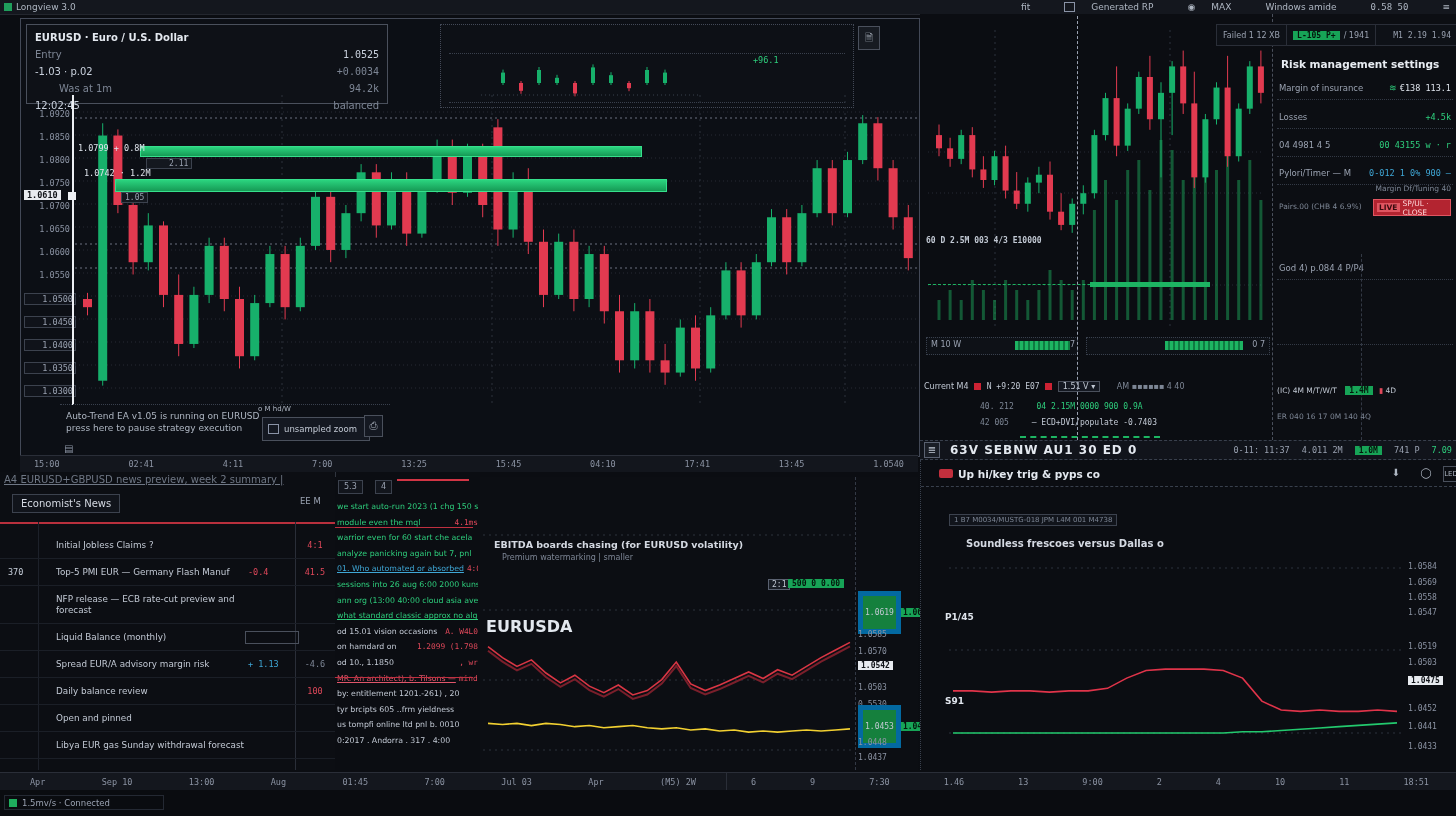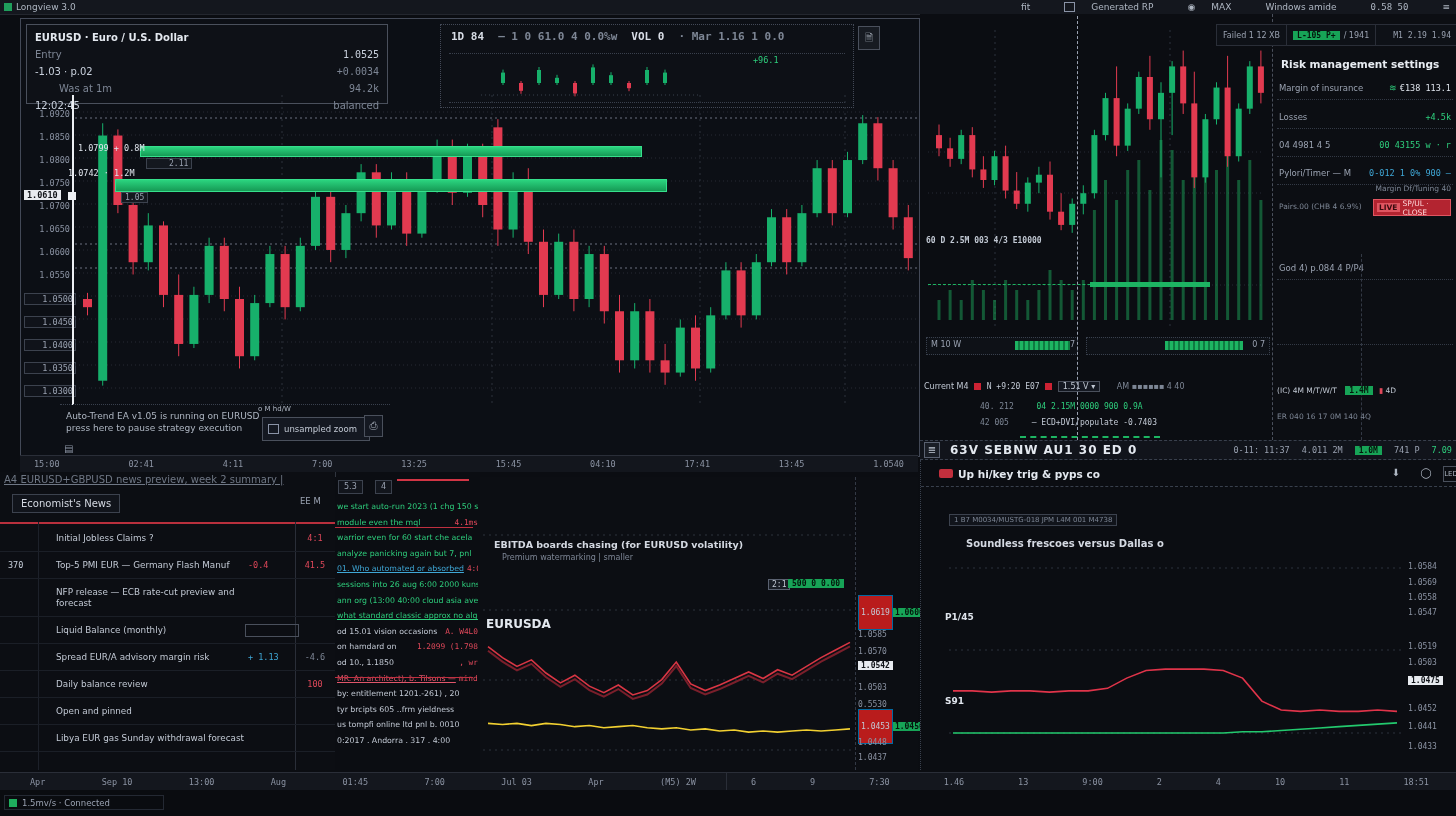--- a/index.html
+++ b/index.html
@@ -36,21 +36,21 @@
              color:#aeb6c2;text-align:center;line-height:20px;}
   #main-axis{left:20px;top:455px;width:898px;height:17px;background:#13161d;border-top:1px solid #2a2e38;
              display:flex;justify-content:space-between;align-items:center;padding:0 14px;box-sizing:border-box;}
   .axl{color:#8b93a3;font-size:8.5px;}
   
   #news{left:0;top:472px;width:335px;height:298px;background:#0c0e13;border-right:1px solid #30353f;}
   #news-filter{position:absolute;left:4px;top:2px;font-size:10px;color:#6f7785;white-space:nowrap;text-decoration:underline;}
   #news-head{position:absolute;left:12px;top:22px;font-size:10px;color:#d4d9e2;border:1px solid #3c424e;padding:3px 8px;background:#11141b;}
   #news-colr{position:absolute;left:300px;top:24px;font-size:8.5px;color:#9aa2b1;}
   #news-redline{position:absolute;left:0;top:50px;width:335px;height:2px;background:#b9303d;}
-  #news-rows{position:absolute;left:0;top:53px;width:335px;}
+  #news-rows{position:absolute;left:0;top:60px;width:335px;}
   .nrow{position:relative;border-bottom:1px solid #1b1f27;padding:8px 0 7px 0;}
   .nnum{position:absolute;left:8px;color:#c9d1dd;font-size:8.5px;}
   .ntext{display:block;margin-left:56px;margin-right:72px;color:#c2c9d4;font-size:8.8px;line-height:11px;}
   .nmid{position:absolute;left:248px;top:8px;font-size:8.5px;}
   .nright{position:absolute;left:298px;top:8px;width:34px;text-align:center;font-size:8.5px;}
   .nbox{position:absolute;left:245px;top:7px;width:52px;height:11px;border:1px solid #4a505c;}
   .nredline{border-top:1px solid #c03040;}
   .ngut{position:absolute;left:295px;top:50px;width:1px;height:248px;background:#2a2e38;}
   .ngut2{position:absolute;left:38px;top:50px;width:1px;height:248px;background:#1d212a;}
   
@@ -62,27 +62,27 @@
   .jline{display:flex;justify-content:space-between;font-size:7.8px;line-height:15.6px;white-space:nowrap;overflow:hidden;}
   .jline.g .jt{color:#2ecf7d;} .jline.gu .jt{color:#2ecf7d;text-decoration:underline;}
   .jline.t .jt{color:#3fa7d6;text-decoration:underline;}
   .jline.w .jt{color:#c2c9d4;} .jline.r .jt{color:#e0556a;text-decoration:underline;}
   .jr{color:#e0485a;margin-left:3px;}
   .jsep{position:absolute;left:0;width:138px;height:1px;background:#c03040;}
   
   #midchart{left:480px;top:477px;width:438px;height:293px;background:#0c0e13;}
   #mid-title{position:absolute;left:14px;top:62px;font-size:9.5px;color:#d4d9e2;font-weight:bold;}
   #mid-sub{position:absolute;left:22px;top:76px;font-size:8px;color:#7d8695;}
-  #mid-sym{position:absolute;left:6px;top:140px;font-size:12px;font-weight:bold;color:#e3e8ef;text-align:right;}
+  #mid-sym{position:absolute;left:6px;top:140px;font-size:16px;font-weight:bold;color:#e3e8ef;text-align:right;}
   .badge-gray{position:absolute;border:1px solid #5a6170;background:#1a1e26;color:#c2c9d4;font-size:8px;padding:0 3px;}
   .badge-grn{position:absolute;background:#17a457;color:#04160c;font-size:8px;padding:0 4px;font-weight:bold;}
   
   .scale-col{pointer-events:none;}
   .sl{position:absolute;font-size:8px;color:#8b93a3;white-space:nowrap;}
-  .sl .g1{border:1px solid #0369a1;background:#b91c1c;padding:12px 2px;color:#c2c9d4;}
+  .sl .g1{border:5px solid #0369a1;background:#15803d;padding:12px 2px;color:#c2c9d4;}
   .sl .g2{background:#17a457;color:#04160c;padding:0 2px;font-weight:bold;}
   .sl .wb{background:#e8ebf0;color:#101318;padding:0 3px;font-weight:bold;}
   
   #vol-panel{left:920px;top:14px;width:352px;height:426px;background:#0b0d12;}
   #corner-label{position:absolute;left:6px;top:222px;font-size:8px;color:#c2c9d4;font-weight:bold;}
   .gauge{position:absolute;height:16px;border:1px dotted #39404d;background:#0e1117;}
   .gfill{position:absolute;top:3px;height:9px;background:repeating-linear-gradient(90deg,#1db462 0 3px,#0f7a42 3px 5px);}
   .glab{position:absolute;top:2px;font-size:8px;color:#9aa2b1;}
   .vrow{position:absolute;font-size:8px;white-space:nowrap;}
   .ordsel{border:1px solid #4a505c;background:#141821;padding:0 4px;color:#c2c9d4;}
@@ -172,26 +172,20 @@
         <span class="dim" style="padding-left:24px">Was at 1m</span>
         <span class="mono dim">94.2k</span>
       </div>
     <div class="symrow">
         <span>12:02:45</span>
         <span class="dim">balanced</span>
       </div>
   </div>
 
   <div class="abs" id="minibox">
-    <div class="ministat mono">
-      <span>1D 84</span>
-      <span class="dim">— 1 0 61.0 4 0.0%w</span>
-      <span>VOL 0</span>
-      <span class="dim">· Mar 1.16 1 0.0</span>
-    </div>
     <div style="position:absolute;left:8px;right:8px;top:28px;border-top:1px dotted #39404d;"></div>
     <span class="grn mono" style="position:absolute;left:312px;top:30px;font-size:8.5px;">+96.1</span>
     <svg id="sparksvg" width="220" height="38" style="position:absolute;left:40px;top:36px;">
         <line x1="0" y1="34" x2="220" y2="34" stroke="#39404d" stroke-dasharray="1,3"></line>
         <rect x="20" y="11.6" width="4" height="10.4" fill="#17b06b"></rect>
         <line x1="22" y1="8.6" x2="22" y2="24" stroke="#17b06b" stroke-width="1"></line>
         <rect x="38" y="22" width="4" height="7.800000000000001" fill="#e23a50"></rect>
         <line x1="40" y1="20" x2="40" y2="32.8" stroke="#e23a50" stroke-width="1"></line>
         <rect x="56" y="9" width="4" height="13" fill="#17b06b"></rect>
         <line x1="58" y1="6" x2="58" y2="24" stroke="#17b06b" stroke-width="1"></line>
@@ -363,21 +357,21 @@
       <line x1="833.3" y1="109.99999999999969" x2="833.3" y2="175.3913043478259" stroke="#e23a50" stroke-width="1"></line>
       <rect x="828.8" y="122.26086956521756" width="9" height="40.869565217391354" fill="#e23a50"></rect>
     </svg>
   <div class="abs" id="crossline"></div>
   <div class="abs" id="crosssq"></div>
 
   <div class="posbar" style="left:140px;top:146px;width:500px;"></div>
   <span class="poslab mono" style="left:78px;top:143px;">1.0799 + 0.8M</span>
   <span class="postag mono" style="left:146px;top:158px;padding-left:22px;">2.11</span>
   <div class="posbar" style="left:115px;top:179px;width:550px;height:11px;"></div>
-  <span class="poslab mono" style="left:68px;top:168px;">1.0742 · 1.2M</span>
+  <span class="poslab mono" style="left:84px;top:168px;">1.0742 · 1.2M</span>
   <span class="postag mono" style="left:121px;top:192px;">1.05</span>
 
   <div class="abs" id="note-box">
     <span class="note-l" style="top:6px;">Auto-Trend EA v1.05 is running on EURUSD</span>
     <span class="note-l dim" style="top:18px;">press here to pause strategy execution</span>
     <span class="note-l dim" style="left:198px;top:0;font-size:7px;">o M hd/W</span>
     <div id="note-btn">
       <span class="gl"></span>
       <span style="font-size:8.5px;">unsampled zoom</span>
     </div>

